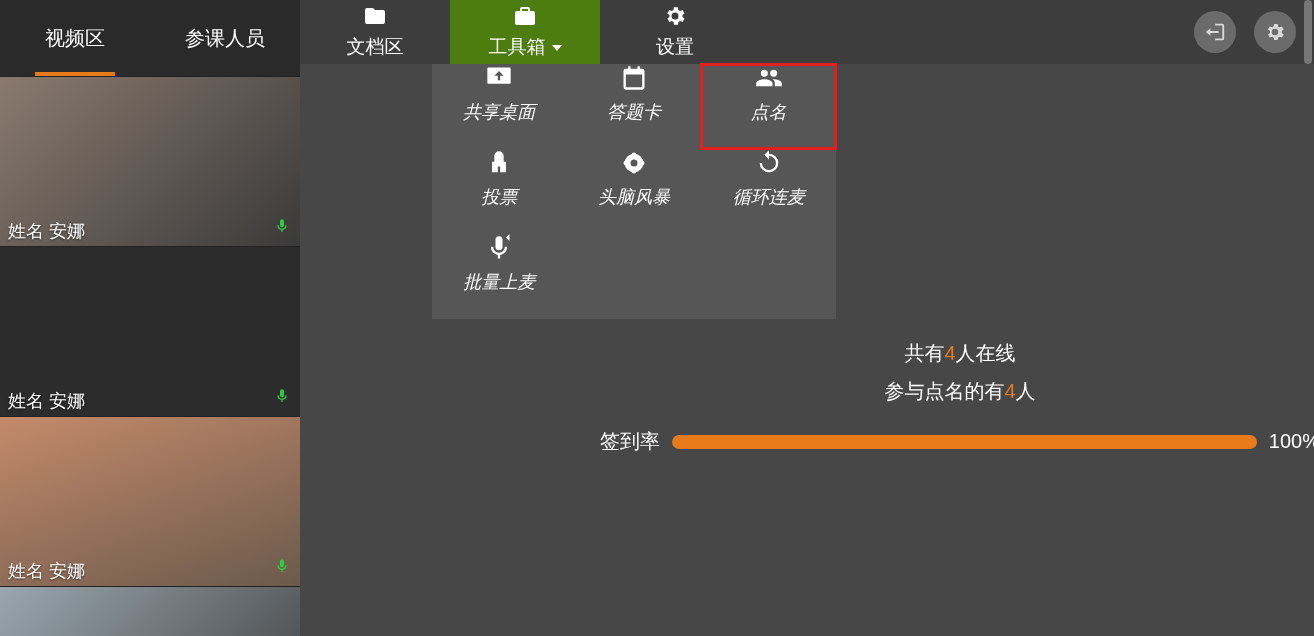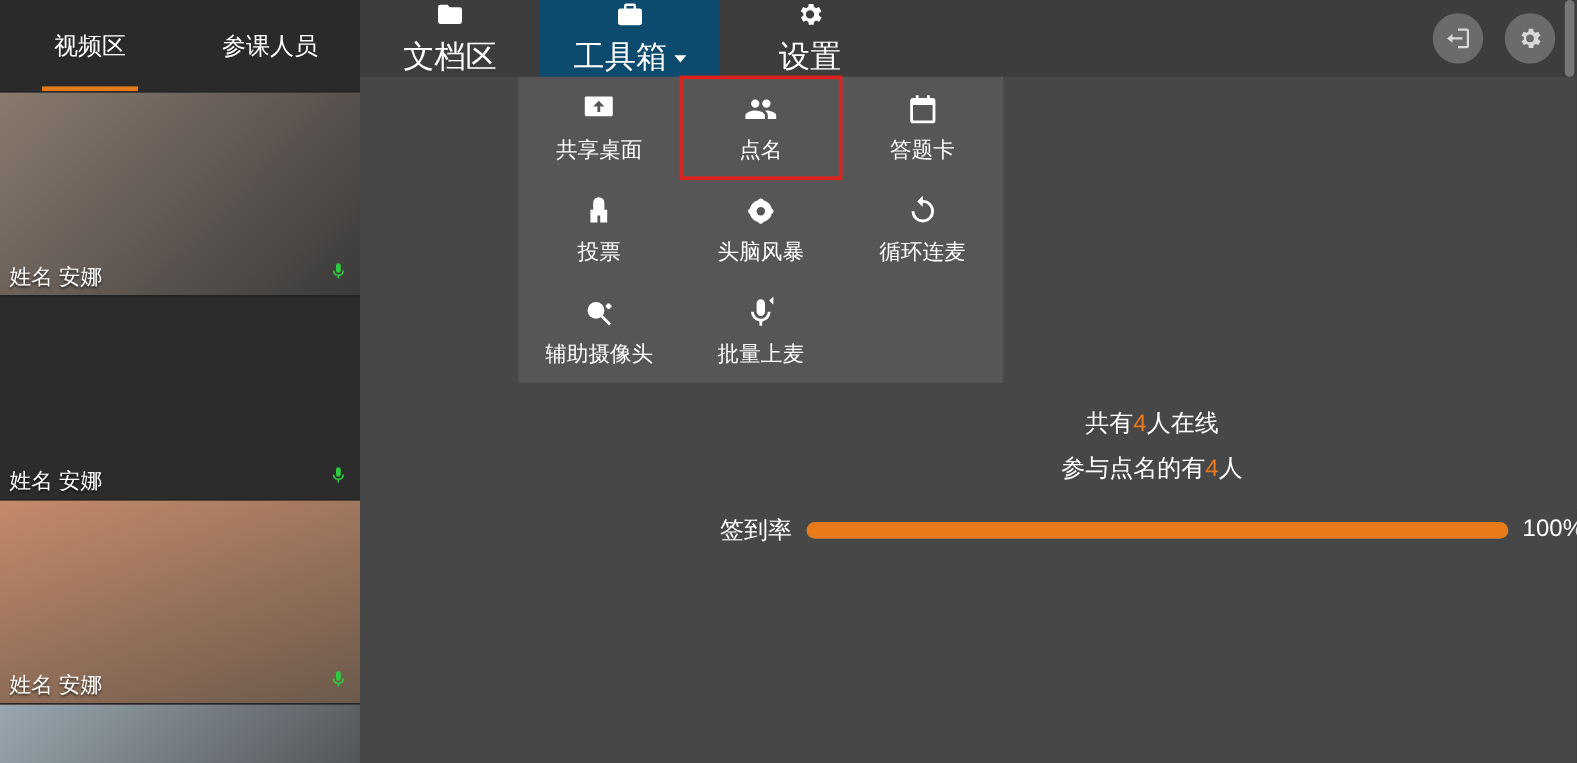--- a/index.html
+++ b/index.html
@@ -15,33 +15,33 @@
   .video-item { position:relative; width:100%; height:170px; background:#555; border-top:1px solid #222; }
   .video-item.dark { background:#2c2c2c; }
   .video-name { position:absolute; left:8px; bottom:3px; font-size:18px; color:#fff; text-shadow:0 1px 2px rgba(0,0,0,.6); }
   .mic-icon { position:absolute; right:10px; bottom:10px; width:16px; height:20px; }
   .mic-icon svg { width:100%; height:100%; fill:#2ecc40; }
 
   
   .main { flex:1; position:relative; background:#474747; }
   .topbar { height:64px; background:#3d3d3d; display:flex; align-items:center; padding:0 18px 0 0; }
   .topbar-left { display:flex; height:100%; }
-  .top-btn { width:150px; height:100%; display:flex; flex-direction:column; align-items:center; justify-content:center; color:#fff; font-size:26px; cursor:pointer; position:relative; }
+  .top-btn { width:150px; height:100%; display:flex; flex-direction:column; align-items:center; justify-content:center; color:#fff; font-size:19px; cursor:pointer; position:relative; }
   .top-btn .icon { width:24px; height:24px; margin-bottom:6px; fill:#fff; display:flex; align-items:center; justify-content:center;}
   .top-btn .icon svg{ width:100%; height:100%; fill:#fff;}
-  .top-btn.active { background:#0c4a6e; }
+  .top-btn.active { background:#4d7c0f; }
   .caret { display:inline-block; margin-left:6px; width:0; height:0; border-left:5px solid transparent; border-right:5px solid transparent; border-top:6px solid #fff; vertical-align:middle;}
   .topbar-right { margin-left:auto; display:flex; gap:18px; }
   .circ-btn { width:42px; height:42px; border-radius:50%; background:#6b6b6b; display:flex; align-items:center; justify-content:center; cursor:pointer; }
   .circ-btn svg { width:22px; height:22px; fill:#d9d9d9; }
 
   
   .toolbox { position:absolute; left:432px; top:64px; width:404px; background:#565656; padding:0; }
   .tool-grid { display:grid; grid-template-columns:repeat(3,1fr); }
-  .tool-cell { height:85px; display:flex; flex-direction:column; align-items:center; justify-content:center; gap:8px; color:#fff; font-size:18px; cursor:pointer; }
+  .tool-cell { height:85px; display:flex; flex-direction:column; align-items:center; gap:8px; color:#fff; font-size:18px; cursor:pointer;font-style:italic; }
   .tool-cell .icon { width:28px; height:28px; display:flex; align-items:center; justify-content:center;}
   .tool-cell .icon svg{ width:100%; height:100%; fill:#fff;}
   .tool-cell.highlight { outline:3px solid #e2201b; outline-offset:-2px; }
 
   
   .rollcall { position:absolute; left:470px; top:330px; width:720px; color:#fff; }
   .rc-lines { text-align:center; font-size:20px; line-height:38px; }
   .rc-lines .accent { color:#e87a1a; }
   .rc-progress-row { display:flex; align-items:center; gap:12px; margin-top:18px; font-size:20px;}
   .rc-bar { flex:1; height:14px; background:#6b6b6b; border-radius:7px; overflow:hidden; }
@@ -154,36 +154,36 @@
 
           <div class="tool-cell">
             <span class="icon">
                 <svg viewBox="0 0 24 24">
                   <path d="M21 3H3a1 1 0 0 0-1 1v12a1 1 0 0 0 1 1h18a1 1 0 0 0 1-1V4a1 1 0 0 0-1-1zm-9 3 4 4h-3v4h-2v-4H8z"></path>
                 </svg>
               </span>
             <span>共享桌面</span>
           </div>
 
+          <div class="tool-cell">
+            <span class="icon">
+                <svg viewBox="0 0 24 24">
+                  <path d="M19 4h-2V2h-2v2H9V2H7v2H5a2 2 0 0 0-2 2v14a2 2 0 0 0 2 2h14a2 2 0 0 0 2-2V6a2 2 0 0 0-2-2zm0 16H5V9h14z"></path>
+                </svg>
+              </span>
+            <span>答题卡</span>
+          </div>
+
           <div class="tool-cell highlight">
             <span class="icon">
                 <svg viewBox="0 0 24 24">
                   <path d="M16 11a3 3 0 1 0-3-3 3 3 0 0 0 3 3zm-8 0a3 3 0 1 0-3-3 3 3 0 0 0 3 3zm0 2c-2.3 0-7 1.2-7 3.5V19h14v-2.5C15 14.2 10.3 13 8 13zm8 0c-.3 0-.6 0-1 .1 1.2.9 2 2 2 3.4V19h6v-2.5c0-2.3-4.7-3.5-7-3.5z"></path>
                 </svg>
               </span>
             <span>点名</span>
-          </div>
-
-          <div class="tool-cell">
-            <span class="icon">
-                <svg viewBox="0 0 24 24">
-                  <path d="M19 4h-2V2h-2v2H9V2H7v2H5a2 2 0 0 0-2 2v14a2 2 0 0 0 2 2h14a2 2 0 0 0 2-2V6a2 2 0 0 0-2-2zm0 16H5V9h14z"></path>
-                </svg>
-              </span>
-            <span>答题卡</span>
           </div>
 
           <div class="tool-cell">
             <span class="icon">
                 <svg viewBox="0 0 24 24">
                   <path d="M12 2a4 4 0 0 0-4 4v5H6v9h12v-9h-2V6a4 4 0 0 0-4-4zm-1 18v-5h2v5z"></path>
                 </svg>
               </span>
             <span>投票</span>
           </div>
@@ -205,30 +205,20 @@
 
           <div class="tool-cell">
             <span class="icon">
                 <svg viewBox="0 0 24 24">
                   <path d="M12 4V1L8 5l4 4V6a6 6 0 1 1-6 6H4a8 8 0 1 0 8-8z"></path>
                 </svg>
               </span>
             <span>循环连麦</span>
           </div>
 
-          <div class="tool-cell">
-            <span class="icon">
-                <svg viewBox="0 0 24 24">
-                  <circle cx="10" cy="10" r="6"></circle>
-                  <path d="M14 14l6 6" stroke="#fff" stroke-width="2"></path>
-                  <path d="M17 7h4M19 5v4" stroke="#fff" stroke-width="2"></path>
-                </svg>
-              </span>
-            <span>辅助摄像头</span>
-          </div>
 
           <div class="tool-cell">
             <span class="icon">
                 <svg viewBox="0 0 24 24">
                   <path d="M12 14a3 3 0 0 0 3-3V5a3 3 0 1 0-6 0v6a3 3 0 0 0 3 3zm5-3a5 5 0 0 1-10 0H5a7 7 0 0 0 6 6.92V21h2v-3.08A7 7 0 0 0 19 11zM18 3l3-3v6z"></path>
                 </svg>
               </span>
             <span>批量上麦</span>
           </div>
 

